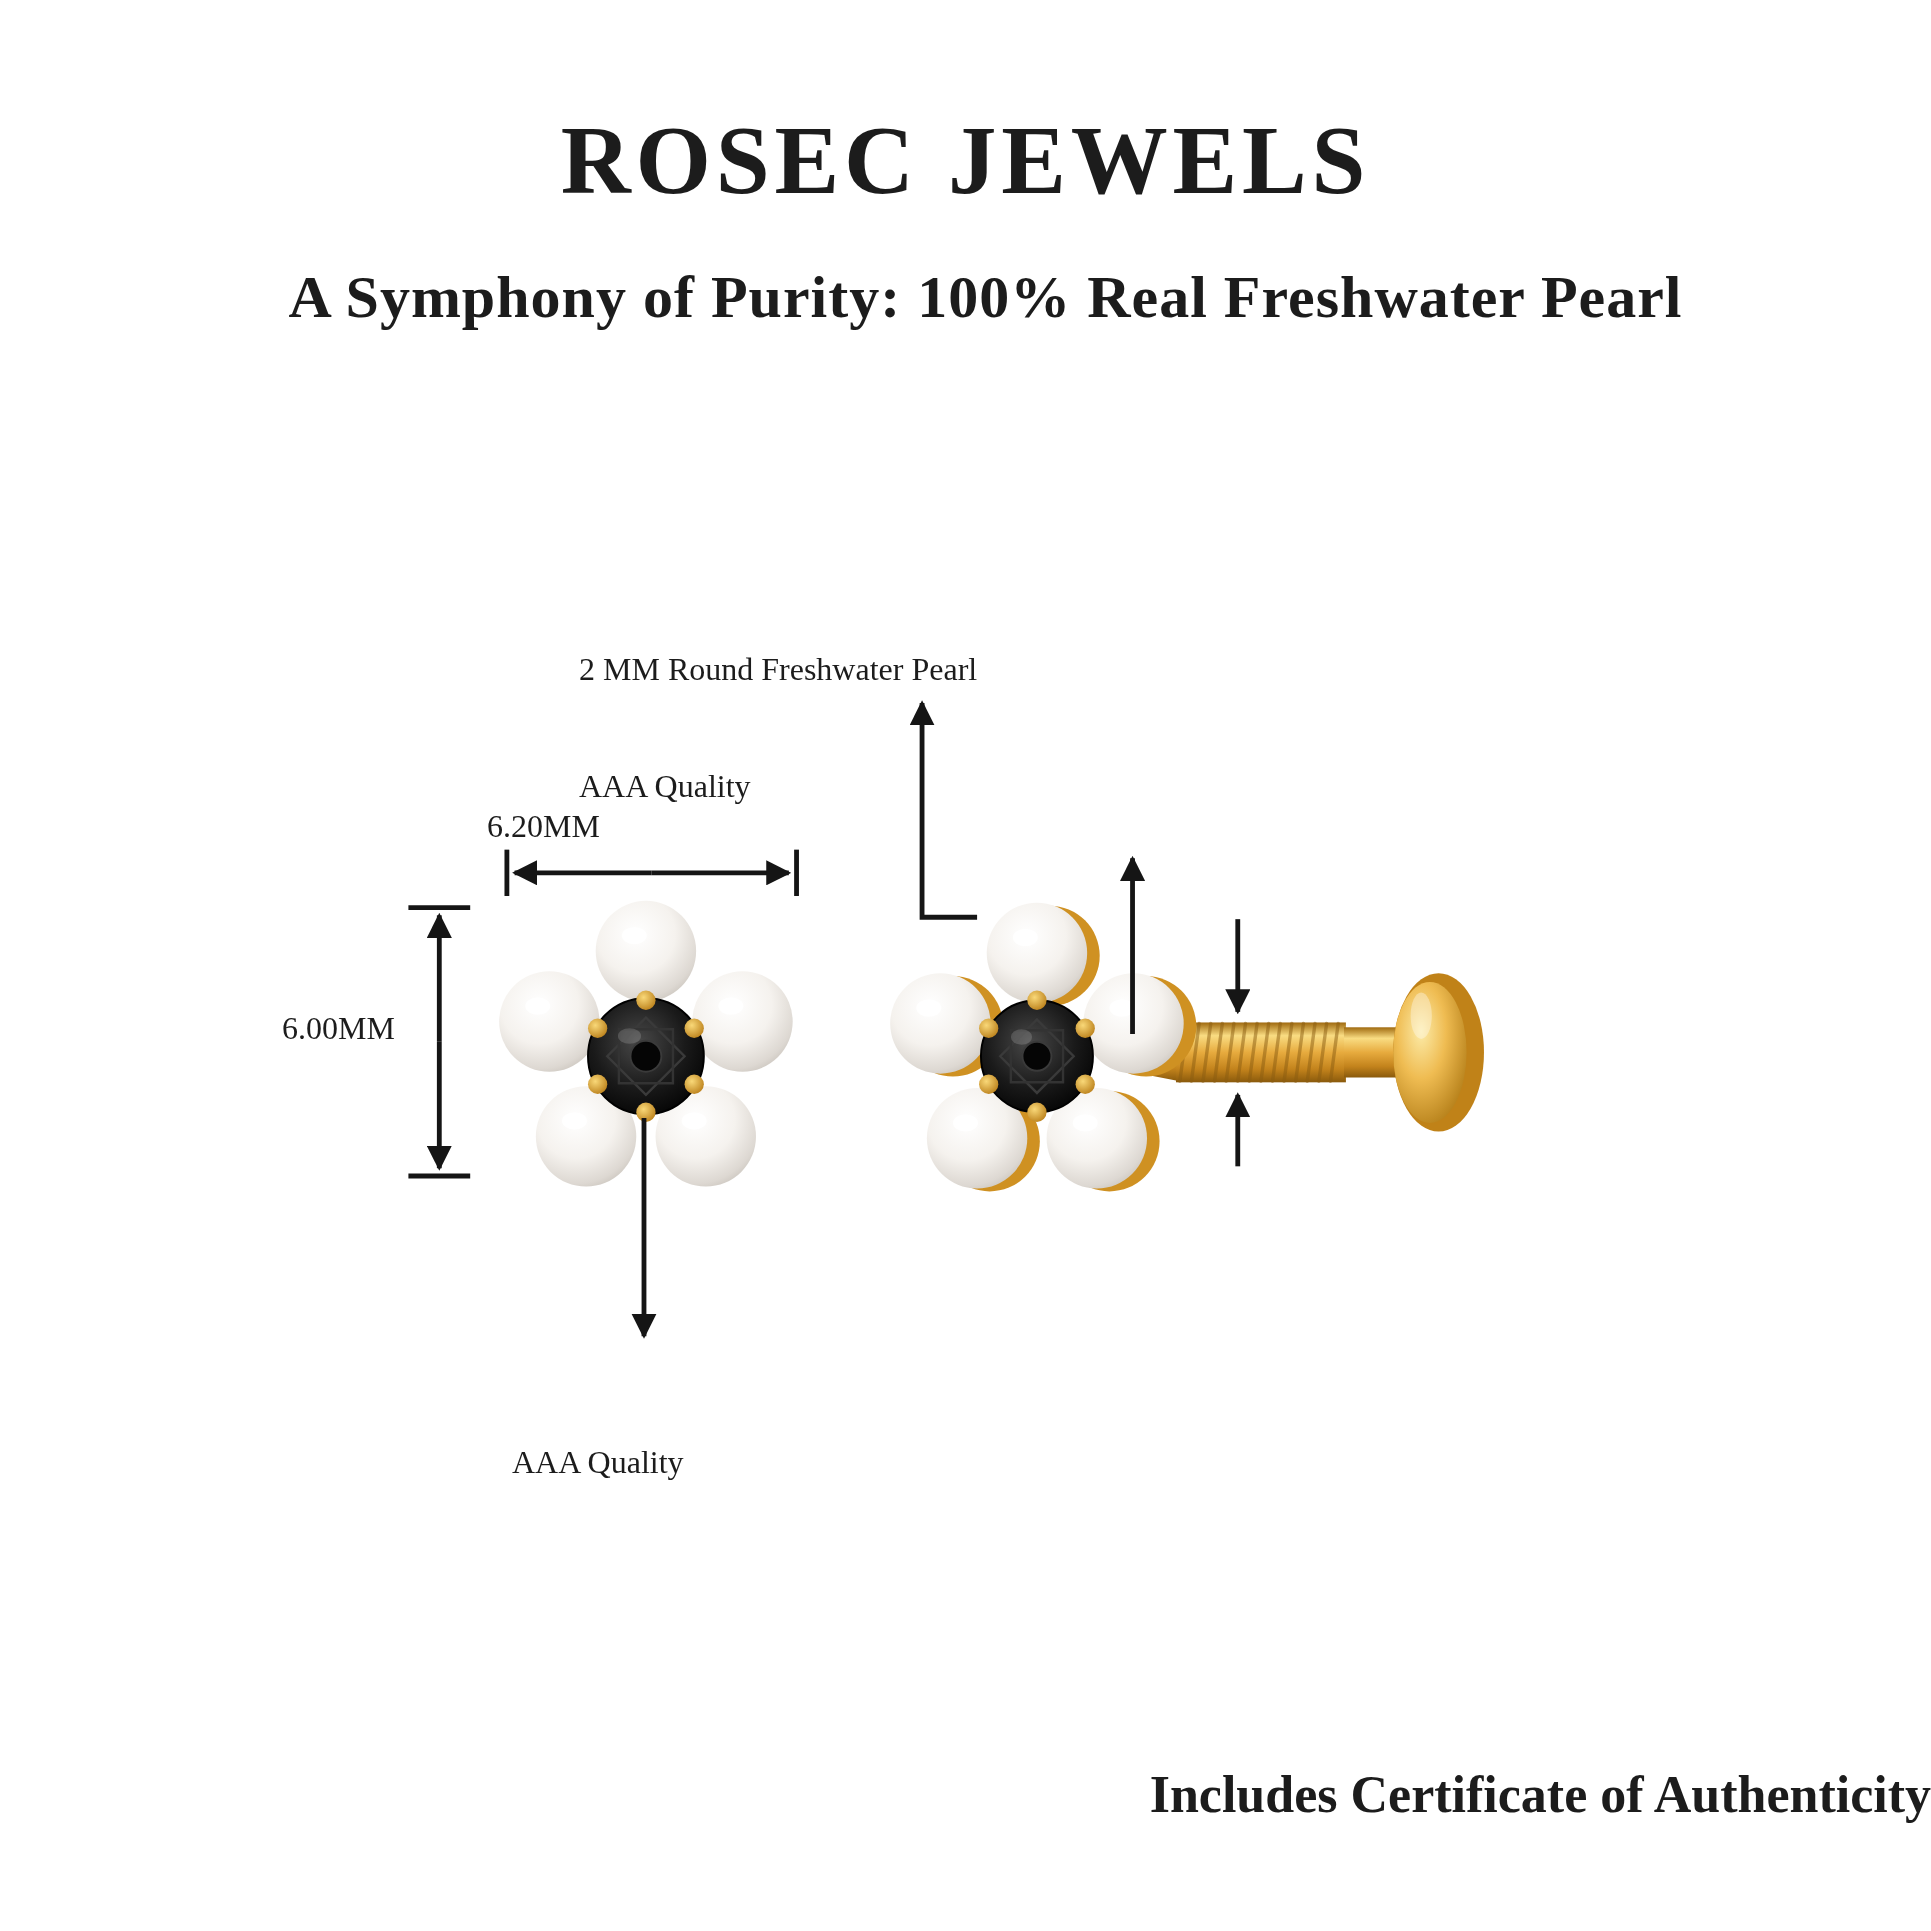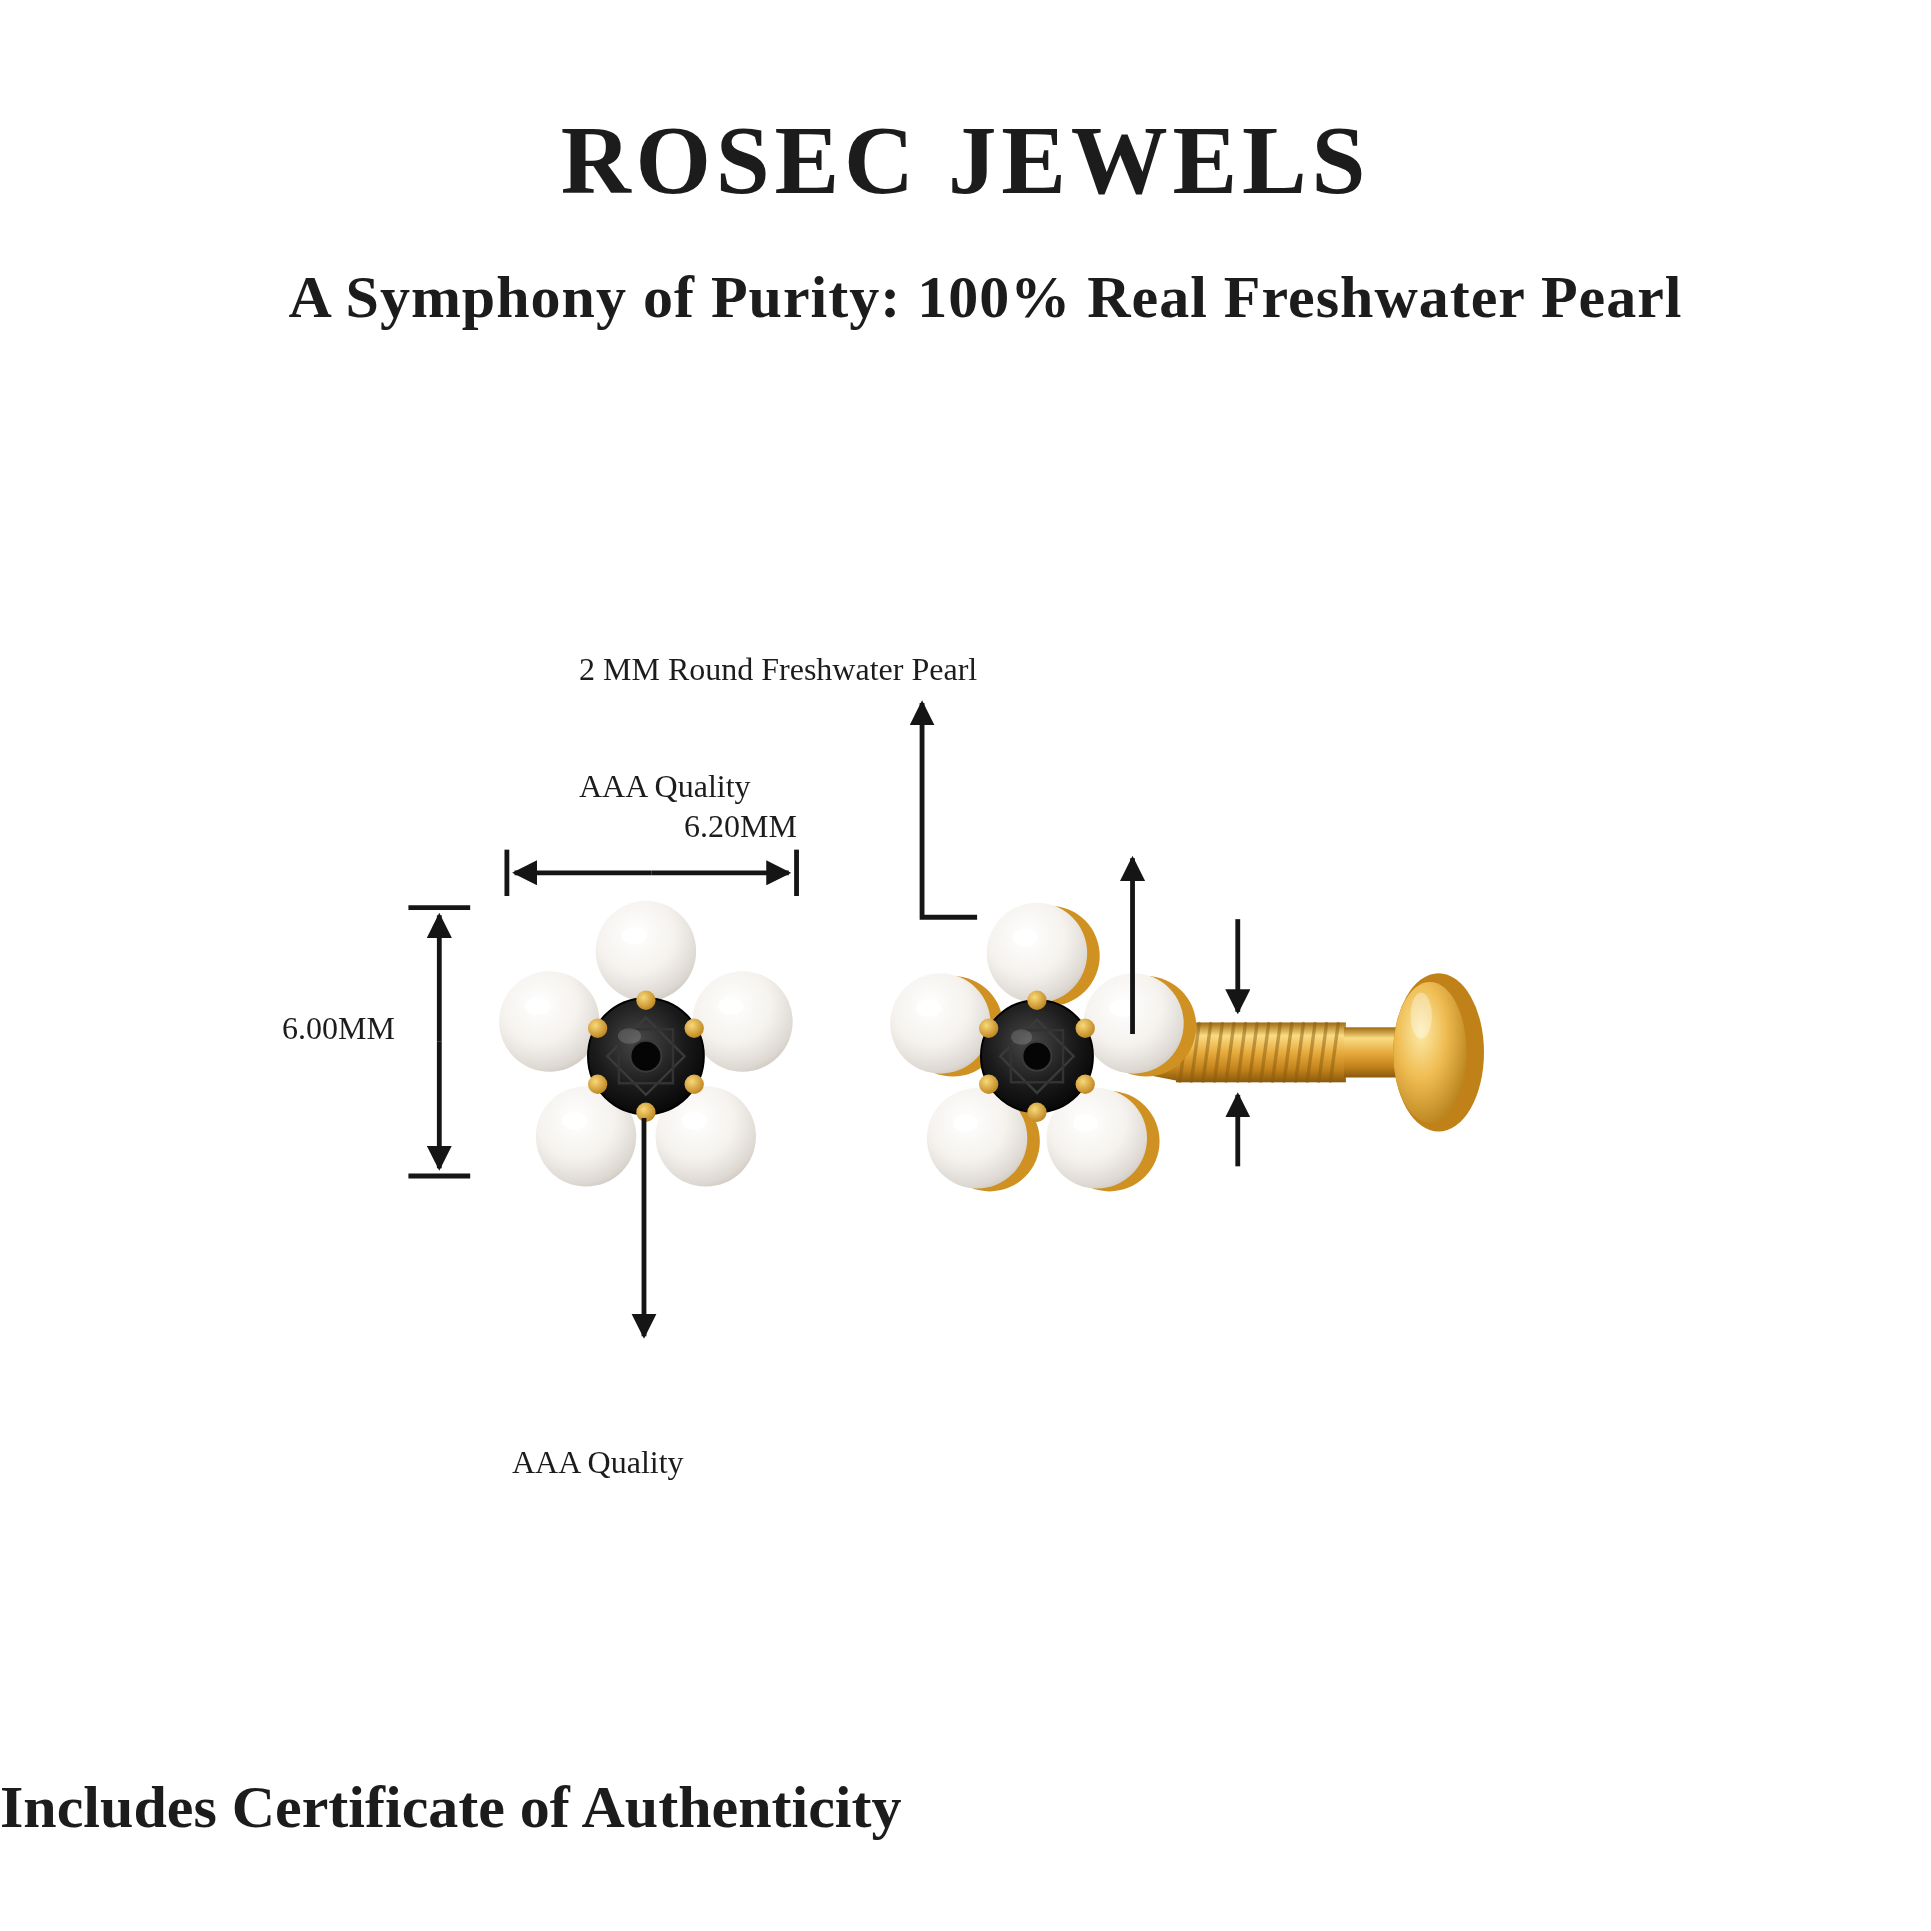--- a/index.html
+++ b/index.html
@@ -5,25 +5,25 @@
   * { margin:0; padding:0; box-sizing:border-box; }
   html,body { background:#ffffff; }
   body { font-family:"Liberation Serif","DejaVu Serif",serif; color:#1c1c1c; }
   .canvas { position:relative; width:1931px; height:1931px; background:#ffffff; overflow:hidden;border-radius:31px; }
   .label { position:absolute; line-height:1.22; white-space:pre; }
   .brand { top:102px; left:0; width:100%; text-align:center; font-size:97px; font-weight:700; letter-spacing:4.8px; }
   .tagline { top:261px; left:0; width:100%; text-align:center; font-size:60px; font-weight:600; letter-spacing:1px;padding-left:40px; }
   .ann { font-size:32px; font-weight:500; }
   .pearl-ann { left:579px; top:572px; }
   .bead-ann { left:1006px; top:778px; }
-  .width-ann { left:505px; top:807px; width:292px; text-align:right; }
+  .width-ann { left:487px; top:807px; width:292px; text-align:left; }
   .height-ann { left:246px; top:1009px; width:185px; text-align:center; }
   .gauge-ann { left:1070px; top:1176px; }
   .diamond-ann { left:512px; top:1365px; }
-  .footer { top:1763px; left:0; width:100%; text-align:left; font-size:60px; font-weight:600;margin-top:8px; }
+  .footer { top:1763px; left:0; width:100%; text-align:right; font-size:52px; font-weight:600; }
   svg.diagram { position:absolute; left:0; top:0; }
 </style>
 </head>
 <body>
 
 <div class="canvas">
 
   <div class="label brand">ROSEC JEWELS</div>
   <div class="label tagline">A Symphony of Purity: 100% Real Freshwater Pearl</div>
 

